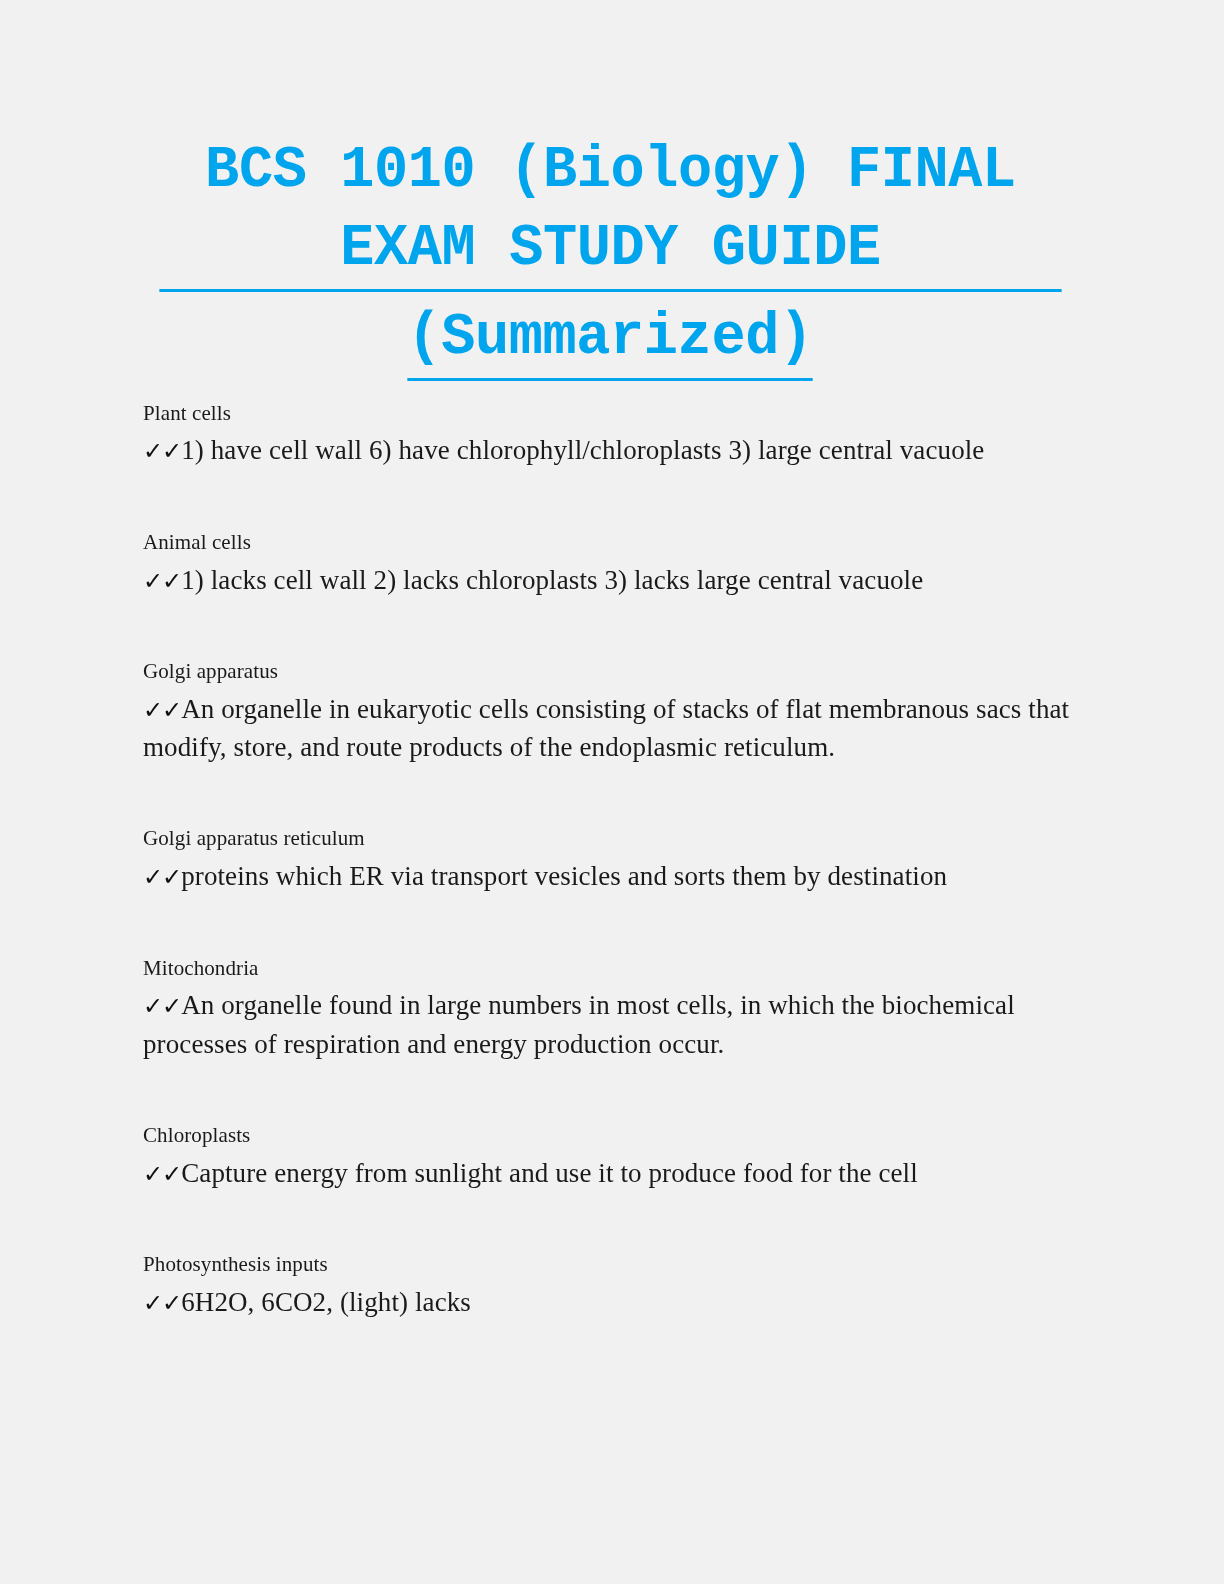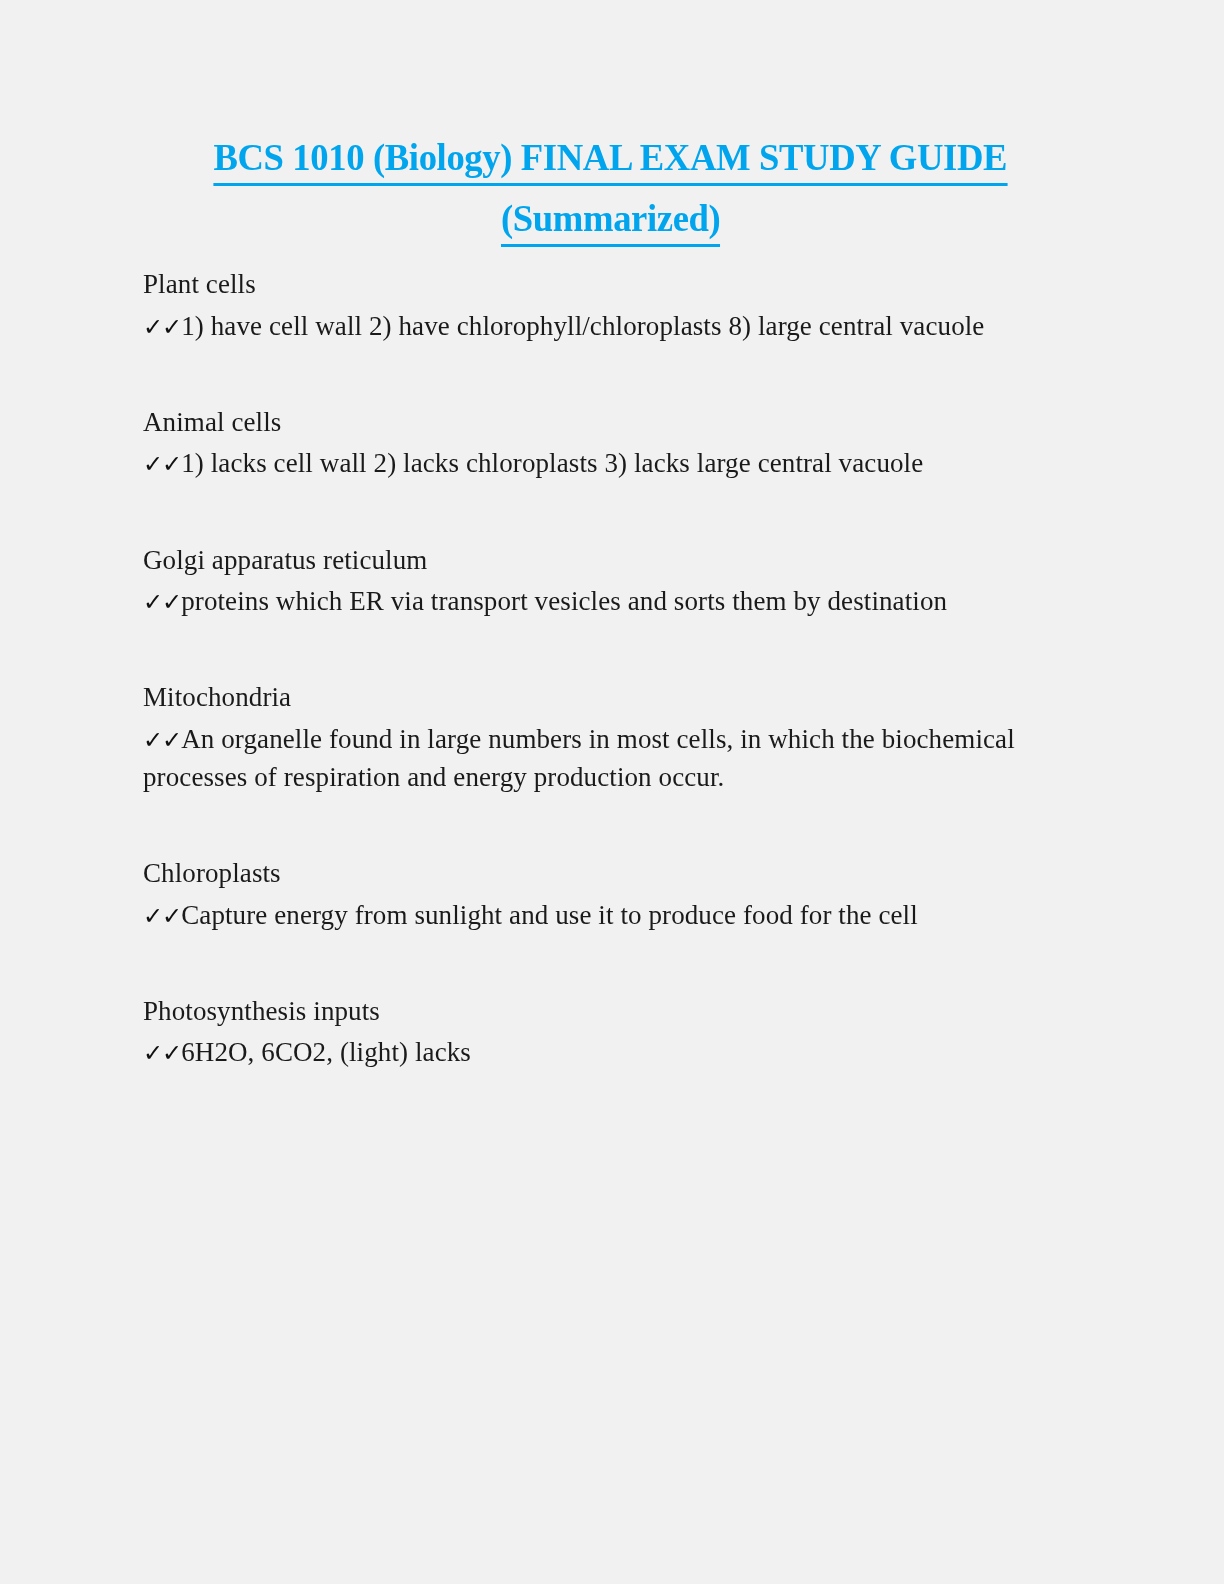--- a/index.html
+++ b/index.html
@@ -24,23 +24,23 @@
     position: absolute;
     left: 143px;
     top: 132px;
     width: 935px;
   }
 
   
   .doc-title {
     margin: 0 0 18px 0;
     text-align: center;
-    font-family: Liberation Serif, serif;
+    font-family: Liberation Mono, monospace;
     font-weight: bold;
-    font-size: 38px;
+    font-size: 59px;
     line-height: 1.32;
     letter-spacing: -0.4px;
     color: #00a5ed;
   }
   .doc-title .t-line {
     display: inline-block;
     border-bottom: 3px solid #00a5ed;
     padding-bottom: 1px;
     transform: scaleX(0.965);
     transform-origin: center;
@@ -49,21 +49,21 @@
     margin-top: 7px;
   }
 
   
   .section {
     margin: 0 0 58px 0;
   }
   .section:last-child { margin-bottom: 0; }
 
   .term {
-    font-size: 27px;
+    font-size: 21px;
     line-height: 1.42;
     color: #1a1a1a;
     margin: 0 0 3px 0;
     letter-spacing: 0.1px;
   }
   .definition {
     font-size: 27px;
     line-height: 1.42;
     color: #1a1a1a;
     margin: 0;
@@ -87,28 +87,32 @@
 <div class="page">
   <div class="content">
 
     <h1 class="doc-title">
       <span class="t-line line1">BCS 1010 (Biology) FINAL EXAM STUDY GUIDE</span><br>
       <span class="t-line line2">(Summarized)</span>
     </h1>
 
     <div class="section">
       <div class="term">Plant cells</div>
-      <div class="definition"><span class="checks">✓✓</span><span class="def-text">1) have cell wall 2) have chlorophyll/chloroplasts 8) large central vacuole</span></div>
+      <div class="definition"><span class="checks">✓✓</span><span class="def-text">1) have cell wall 6) have chlorophyll/chloroplasts 3) large central vacuole</span></div>
     </div>
 
     <div class="section">
       <div class="term">Animal cells</div>
       <div class="definition"><span class="checks">✓✓</span><span class="def-text">1) lacks cell wall 2) lacks chloroplasts 3) lacks large central vacuole</span></div>
     </div>
 
+    <div class="section">
+      <div class="term">Golgi apparatus</div>
+      <div class="definition"><span class="checks">✓✓</span><span class="def-text">An organelle in eukaryotic cells consisting of stacks of flat membranous sacs that modify, store, and route products of the endoplasmic reticulum.</span></div>
+    </div>
 
     <div class="section">
       <div class="term">Golgi apparatus reticulum</div>
       <div class="definition"><span class="checks">✓✓</span><span class="def-text">proteins which ER via transport vesicles and sorts them by destination</span></div>
     </div>
 
     <div class="section">
       <div class="term">Mitochondria</div>
       <div class="definition"><span class="checks">✓✓</span><span class="def-text">An organelle found in large numbers in most cells, in which the biochemical processes of respiration and energy production occur.</span></div>
     </div>

